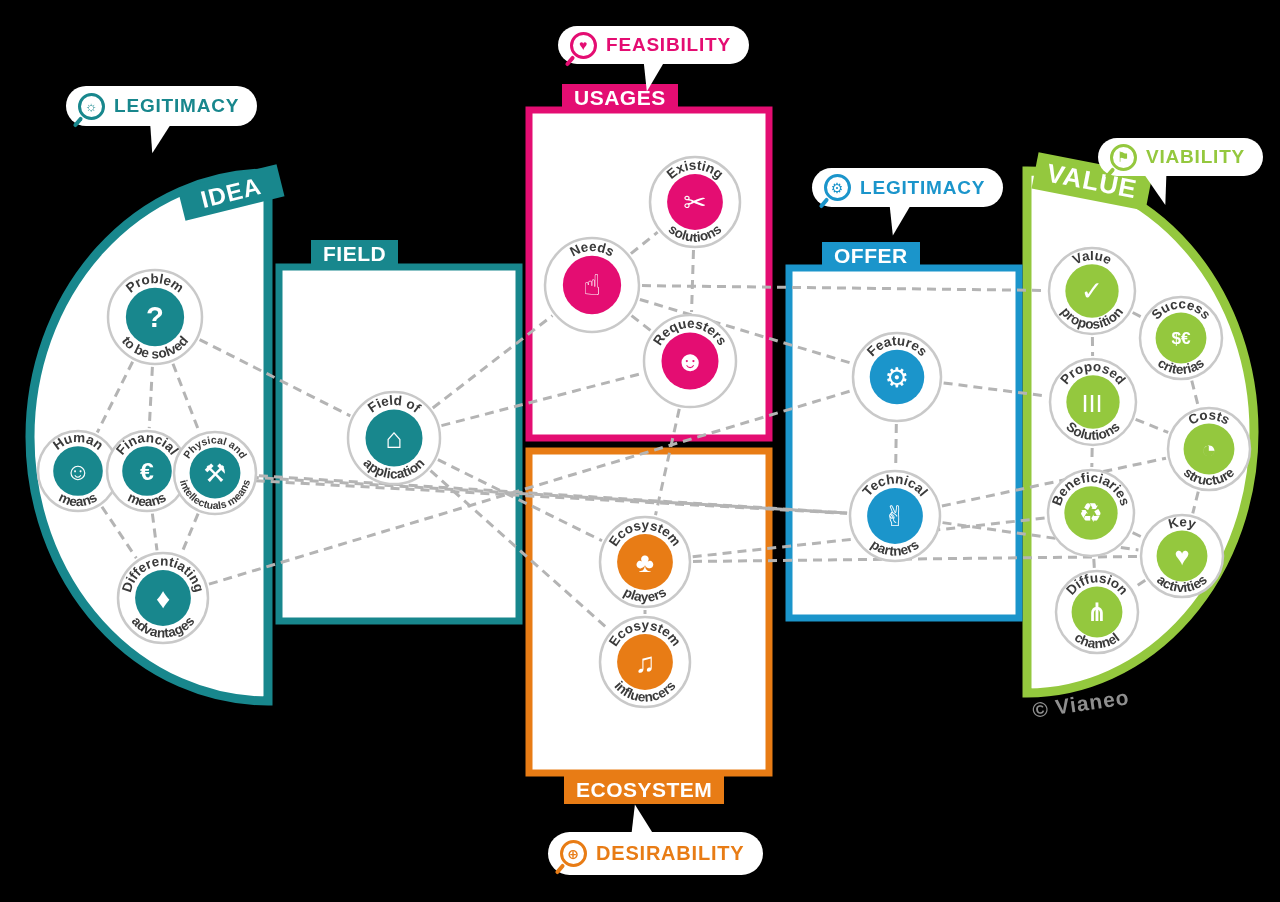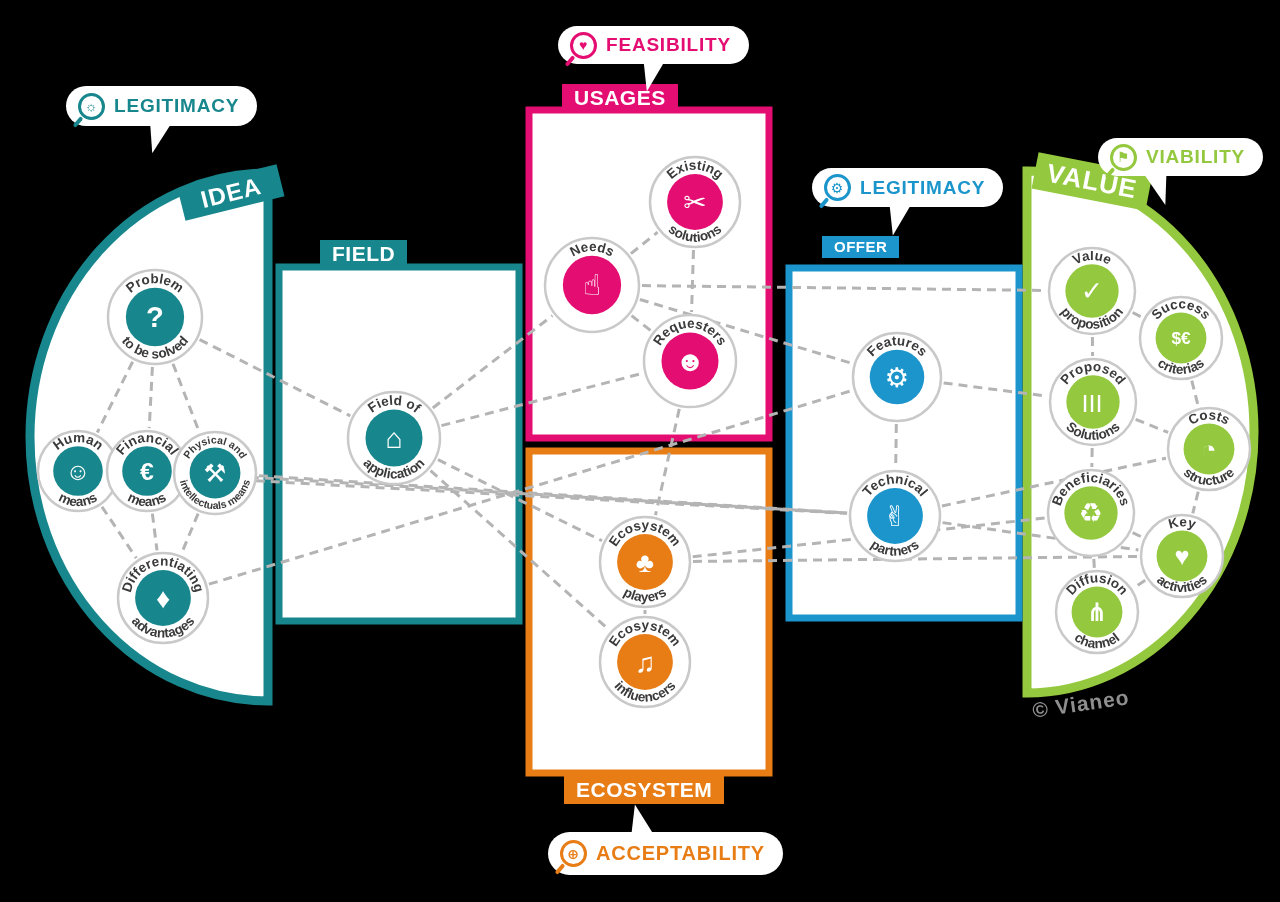--- a/index.html
+++ b/index.html
@@ -260,23 +260,23 @@
         </g>
       </g>
   </svg>
 
   <div class="banner" style="left: 180px; top: 176px; width: 102px; height: 33px; font-size: 24px; transform: rotate(-14deg); background: rgb(24, 135, 141);">
     <span>IDEA</span>
   </div>
   <div class="banner" style="left: 1034px; top: 163px; width: 116px; height: 37px; font-size: 26px; transform: rotate(11deg); background: rgb(148, 200, 62);">
     <span>VALUE</span>
   </div>
-  <div class="tab" style="left: 284px; top: 240px; font-size: 21px; background: rgb(24, 135, 141);">FIELD</div>
+  <div class="tab" style="left: 275px; top: 240px; font-size: 21px; background: rgb(24, 135, 141);">FIELD</div>
   <div class="tab" style="left: 526px; top: 84px; font-size: 21px; background: rgb(228, 13, 114);">USAGES</div>
-  <div class="tab" style="left: 786px; top: 236px; font-size: 15px; background: rgb(27, 149, 203);">OFFER</div>
+  <div class="tab" style="left: 786px; top: 242px; font-size: 21px; background: rgb(27, 149, 203);">OFFER</div>
   <div class="tab" style="left: 528px; top: 776px; font-size: 21px; background: rgb(232, 124, 21);">ECOSYSTEM</div>
 
   <div class="tail-down" style="left:148px;top:120px;transform:rotate(6deg);"></div>
   <div class="badge" style="left: 66px; top: 86px; color: rgb(24, 135, 141);">
     <span class="mag">
       <span class="lens">☼</span>
       <span class="handle"></span>
     </span>
     <span>LEGITIMACY</span>
   </div>
@@ -307,17 +307,17 @@
     </span>
     <span>VIABILITY</span>
   </div>
 
   <div class="tail-up" style="left:630px;top:804px;transform:rotate(-4deg);"></div>
   <div class="badge" style="left: 548px; top: 832px; height: 43px; font-size: 20px; color: rgb(232, 124, 21);">
     <span class="mag">
       <span class="lens">⊕</span>
       <span class="handle"></span>
     </span>
-    <span>ACCEPTABILITY</span>
+    <span>DESIRABILITY</span>
   </div>
 
   <div id="watermark">© Vianeo</div>
 </div>
 
 </body></html>

